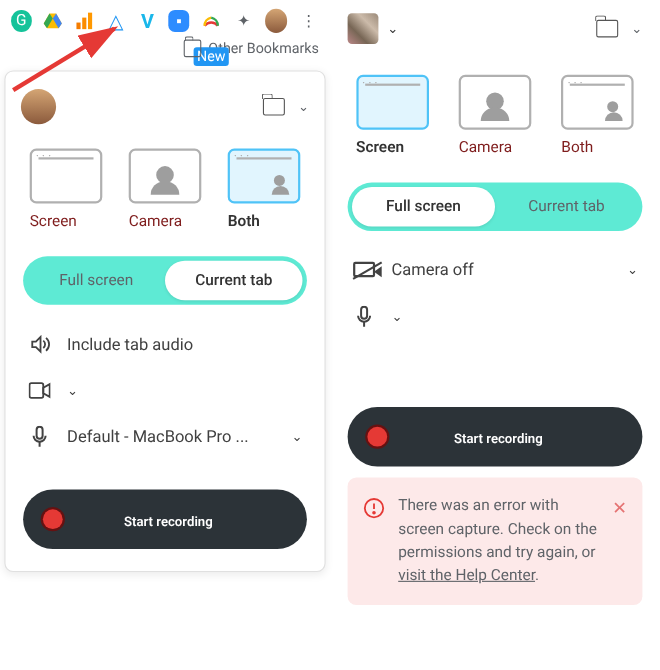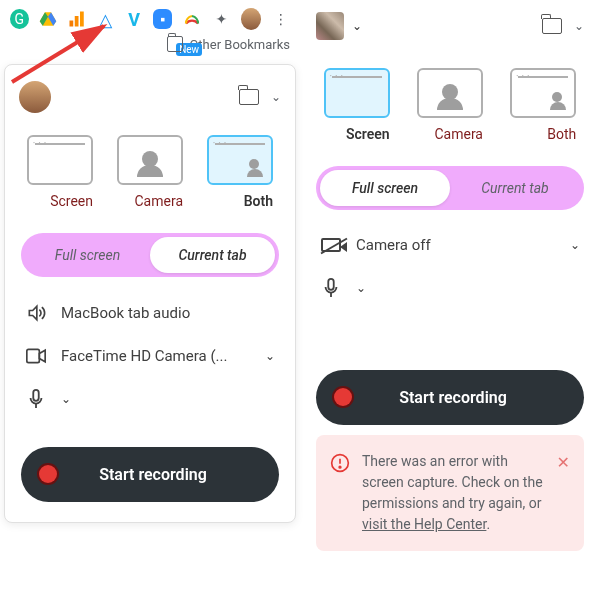--- a/index.html
+++ b/index.html
@@ -3,56 +3,56 @@
 <meta charset="utf-8">
 <style>
   * { box-sizing: border-box; margin: 0; padding: 0; }
   body { font-family: -apple-system, BlinkMacSystemFont, "Segoe UI", Roboto, sans-serif; font-size: 14px; color: #333; background: #fff; width: 600px; height: 609px; position: relative; overflow: hidden; }
   .half { position: absolute; top: 0; width: 300px; height: 609px; }
   .left { left: 0; }
   .right { right: 0; }
 
   .ext-row { display: flex; align-items: center; gap: 10px; padding: 8px 10px 4px; }
   .ext-icon { width: 20px; height: 20px; display:flex;align-items:center;justify-content:center; border-radius:4px; font-size:14px; }
-  .new-badge { position:absolute; font-size:10px; background:#2196f3; color:#fff; padding:1px 3px; border-radius:3px; margin-left:-6px; margin-top:14px;}
+  .new-badge { position:absolute; font-size:13px; background:#2196f3; color:#fff; padding:1px 3px; border-radius:3px; margin-left:-6px; margin-top:14px;}
   .bookmark-row { display:flex; justify-content:flex-end; padding:2px 10px 8px; align-items:center; gap:6px; color:#5f6368; font-size:13px;}
   .folder-ic { width:16px;height:16px;border:1.5px solid #5f6368; border-radius:2px; position:relative;}
   .folder-ic::before{content:"";position:absolute;top:-4px;left:0;width:6px;height:3px;border:1.5px solid #5f6368;border-bottom:none;border-radius:2px 2px 0 0;}
 
   .panel { border:1px solid #e0e0e0; border-radius:8px; margin:4px; background:#fff; box-shadow:0 2px 8px rgba(0,0,0,.08); padding:10px; }
   .panel-head { display:flex; justify-content:space-between; align-items:center; padding:6px 4px 12px;}
   .avatar-sm { width:32px;height:32px;border-radius:50%; background:linear-gradient(#d4a574,#8b5a3c); display:inline-block;}
   .avatar-pix { width:28px;height:28px;border-radius:4px; background:linear-gradient(45deg,#b88,#765,#cba,#987); filter:blur(0.5px);}
   .head-r { display:flex; gap:12px; align-items:center; color:#5f6368;}
   .fld-ic { width:20px;height:16px;border:1.8px solid #555;border-radius:2px;position:relative;}
   .fld-ic::before{content:"";position:absolute;top:-5px;left:-2px;width:8px;height:4px;border:1.8px solid #555;border-bottom:none;border-radius:2px 2px 0 0;}
   .chev { font-size:12px; }
 
   .mode-row { display:flex; justify-content:space-around; gap:8px; padding:10px 4px;}
-  .mode { display:flex; flex-direction:column; align-items:flex-end; gap:8px; cursor:pointer;}
+  .mode { display:flex; flex-direction:column; align-items:flex-start; gap:8px; cursor:pointer;}
   .mode-box { width:66px; height:50px; border:2px solid #b0b0b0; border-radius:6px; position:relative; background:#fff;}
   .mode-box.sel { border-color:#4fc3f7; background:#e1f5fe;}
   .mode-box .bar { position:absolute; top:6px; left:6px; right:6px; height:2px; background:#b0b0b0;}
   .mode-box .dots { position:absolute; top:2px; left:4px; font-size:6px; color:#b0b0b0; letter-spacing:1px;}
   .mode-box .head { position:absolute; top:14px; left:50%; transform:translateX(-50%); width:16px;height:16px;border-radius:50%; background:#9e9e9e;}
   .mode-box .body { position:absolute; bottom:6px; left:50%; transform:translateX(-50%); width:26px;height:12px;border-radius:12px 12px 0 0; background:#9e9e9e;}
   .mode-box.small .head { width:10px;height:10px; top:22px; left:auto; right:12px; transform:none;}
   .mode-box.small .body { width:16px; height:8px; bottom:6px; left:auto; right:8px; transform:none;}
   .mode-lbl { font-size:14px; color:#7f1d1d;}
   .mode-lbl.sel { color:#333; font-weight:600;}
 
-  .seg { display:flex; background:#f0abfc; border-radius:22px; padding:4px; margin:14px 6px;font-style:italic;}
+  .seg { display:flex; background:#5eead4; border-radius:22px; padding:4px; margin:14px 6px;}
   .seg-btn { flex:1; text-align:center; padding:10px 6px; border-radius:20px; font-size:14px; color:#5f6368; cursor:pointer;}
   .seg-btn.act { background:#fff; color:#333; font-weight:500; box-shadow:0 1px 3px rgba(0,0,0,.1);}
 
   .opt-row { display:flex; align-items:center; gap:14px; padding:12px 10px; font-size:15px; color:#404040;}
   .opt-row .grow { flex:1; white-space:nowrap; overflow:hidden; text-overflow:ellipsis;}
   .ic { width:22px; display:flex; justify-content:center; color:#424242; font-size:18px;}
 
-  .start-btn { margin:26px 6px 10px; background:#2c3338; color:#fff; border-radius:30px; padding:18px; display:flex; align-items:flex-start; gap:16px; cursor:pointer; font-weight:600; font-size:16px;}
+  .start-btn { margin:26px 6px 10px; background:#2c3338; color:#fff; border-radius:30px; padding:18px; display:flex; align-items:flex-end; gap:16px; cursor:pointer; font-weight:600; font-size:12px;}
   .rec-dot { width:18px;height:18px;border-radius:50%; background:#e53935; box-shadow:0 0 0 2px #611;}
   .start-btn .lbl { flex:1; text-align:center; margin-left:-28px;}
 
   .arrow { position:absolute; z-index:5; }
 
   .err-box { margin:0 6px; background:#fde9e9; border-radius:8px; padding:16px 14px; display:flex; gap:12px; font-size:14px; color:#5f6368; line-height:1.5;}
   .err-ic { color:#e53935; font-size:18px; flex-shrink:0; margin-top:2px;}
   .err-close { color:#e57373; font-size:16px; cursor:pointer; flex-shrink:0;}
   .err-box a { color:#5f6368; text-decoration:underline;}
 
@@ -155,40 +155,40 @@
     </div>
 
     <div class="opt-row">
       <span class="ic">
         <svg width="20" height="20" viewBox="0 0 24 24" fill="none" stroke="#424242" stroke-width="2">
             <path d="M4 9v6h4l5 5V4L8 9H4z"></path>
             <path d="M16 8a5 5 0 010 8"></path>
             <path d="M19 5a9 9 0 010 14"></path>
           </svg>
       </span>
-      <span class="grow">MacBook tab audio</span>
+      <span class="grow">Include tab audio</span>
     </div>
     <div class="opt-row">
       <span class="ic">
         <svg width="20" height="16" viewBox="0 0 24 18" fill="none" stroke="#424242" stroke-width="2">
             <rect x="1" y="1" width="15" height="16" rx="2"></rect>
             <path d="M16 6l7-4v14l-7-4z"></path>
           </svg>
       </span>
-      <span class="grow">FaceTime HD Camera (...</span>
       <span class="chev">⌄</span>
     </div>
     <div class="opt-row">
       <span class="ic">
         <svg width="16" height="20" viewBox="0 0 16 22" fill="none" stroke="#424242" stroke-width="2">
             <rect x="5" y="1" width="6" height="12" rx="3"></rect>
             <path d="M2 10a6 6 0 0012 0"></path>
             <path d="M8 16v5"></path>
           </svg>
       </span>
+      <span class="grow">Default - MacBook Pro ...</span>
       <span class="chev">⌄</span>
     </div>
 
     <div class="start-btn">
       <span class="rec-dot"></span>
       <span class="lbl">Start recording</span>
     </div>
   </div>
 </div>
 

